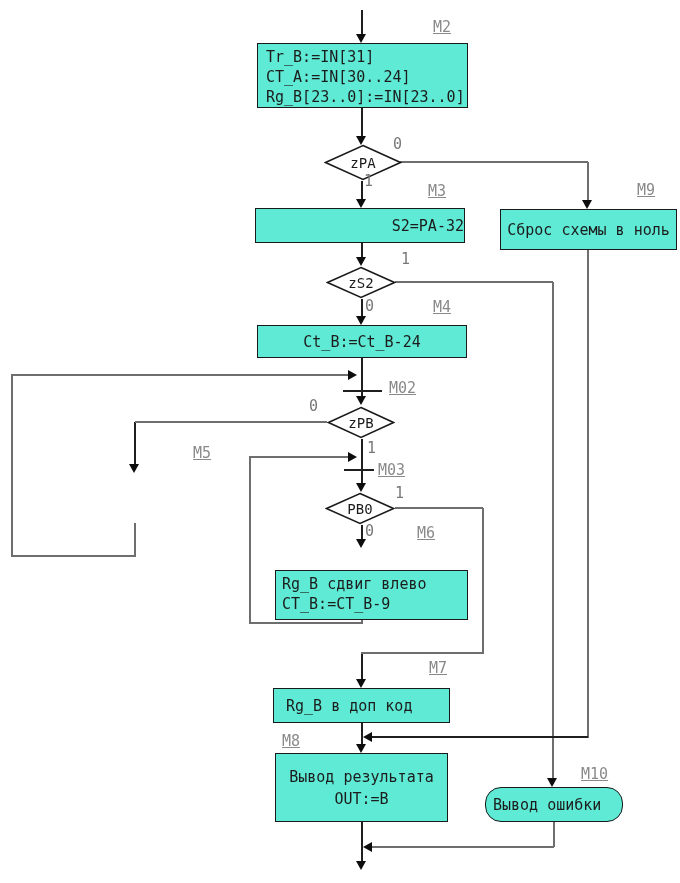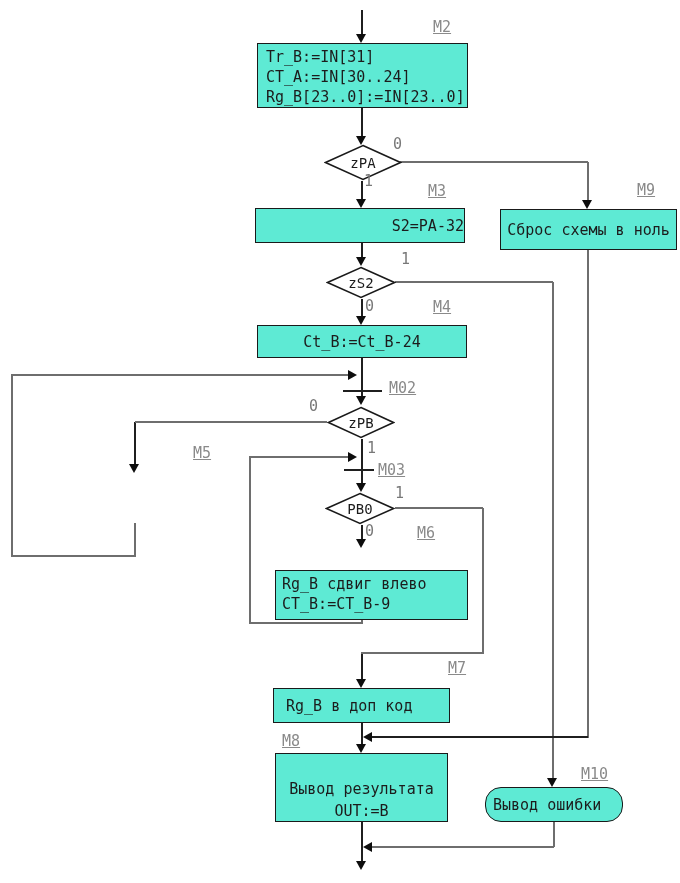--- a/index.html
+++ b/index.html
@@ -109,21 +109,21 @@
 
   <div class="box" style="left:275px;top:548px;width:193px;height:50px;padding:3px 0 6px 6px;margin-top:22px;">
     <div class="bl">Rg_B сдвиг влево</div>
     <div class="bl">CT_B:=CT_B-9</div>
   </div>
 
   <div class="box left1" style="left:273px;top:688px;width:177px;height:35px;padding-left:12px;">
     <div class="bl">Rg_B в доп код</div>
   </div>
 
-  <div class="box" style="left:275px;top:753px;width:173px;height:69px;padding-top:24px;text-align:center;">
+  <div class="box" style="left:275px;top:753px;width:173px;height:69px;padding-top:12px;text-align:center;">
     <div class="bl" style="line-height:22px;">Вывод результата</div>
     <div class="bl" style="line-height:22px;">OUT:=B</div>
   </div>
 
   <div class="box left1" style="left:485px;top:787px;width:138px;height:35px;padding-left:7px;border-radius:16px;">
     <div class="bl">Вывод ошибки</div>
   </div>
 
   <div class="diamond" style="left:324px;top:144px;width:78px;height:37px;">
     <svg width="78" height="37">
@@ -154,21 +154,21 @@
   </div>
 
   <div class="tag" style="left:433px;top:20px;">M2</div>
   <div class="tag" style="left:428px;top:184px;">M3</div>
   <div class="tag" style="left:637px;top:183px;">M9</div>
   <div class="tag" style="left:433px;top:300px;">M4</div>
   <div class="tag" style="left:389px;top:381px;">M02</div>
   <div class="tag" style="left:193px;top:446px;">M5</div>
   <div class="tag" style="left:378px;top:463px;">M03</div>
   <div class="tag" style="left:417px;top:526px;">M6</div>
-  <div class="tag" style="left:432px;top:661px;padding-left:16px;">M7</div>
+  <div class="tag" style="left:413px;top:661px;padding-left:16px;">M7</div>
   <div class="tag" style="left:282px;top:734px;">M8</div>
   <div class="tag" style="left:581px;top:767px;">M10</div>
 
   <div class="digit" style="left:393px;top:137px;">0</div>
   <div class="digit" style="left:364px;top:174px;">1</div>
   <div class="digit" style="left:401px;top:252px;">1</div>
   <div class="digit" style="left:365px;top:299px;">0</div>
   <div class="digit" style="left:309px;top:399px;">0</div>
   <div class="digit" style="left:367px;top:441px;">1</div>
   <div class="digit" style="left:395px;top:486px;">1</div>

